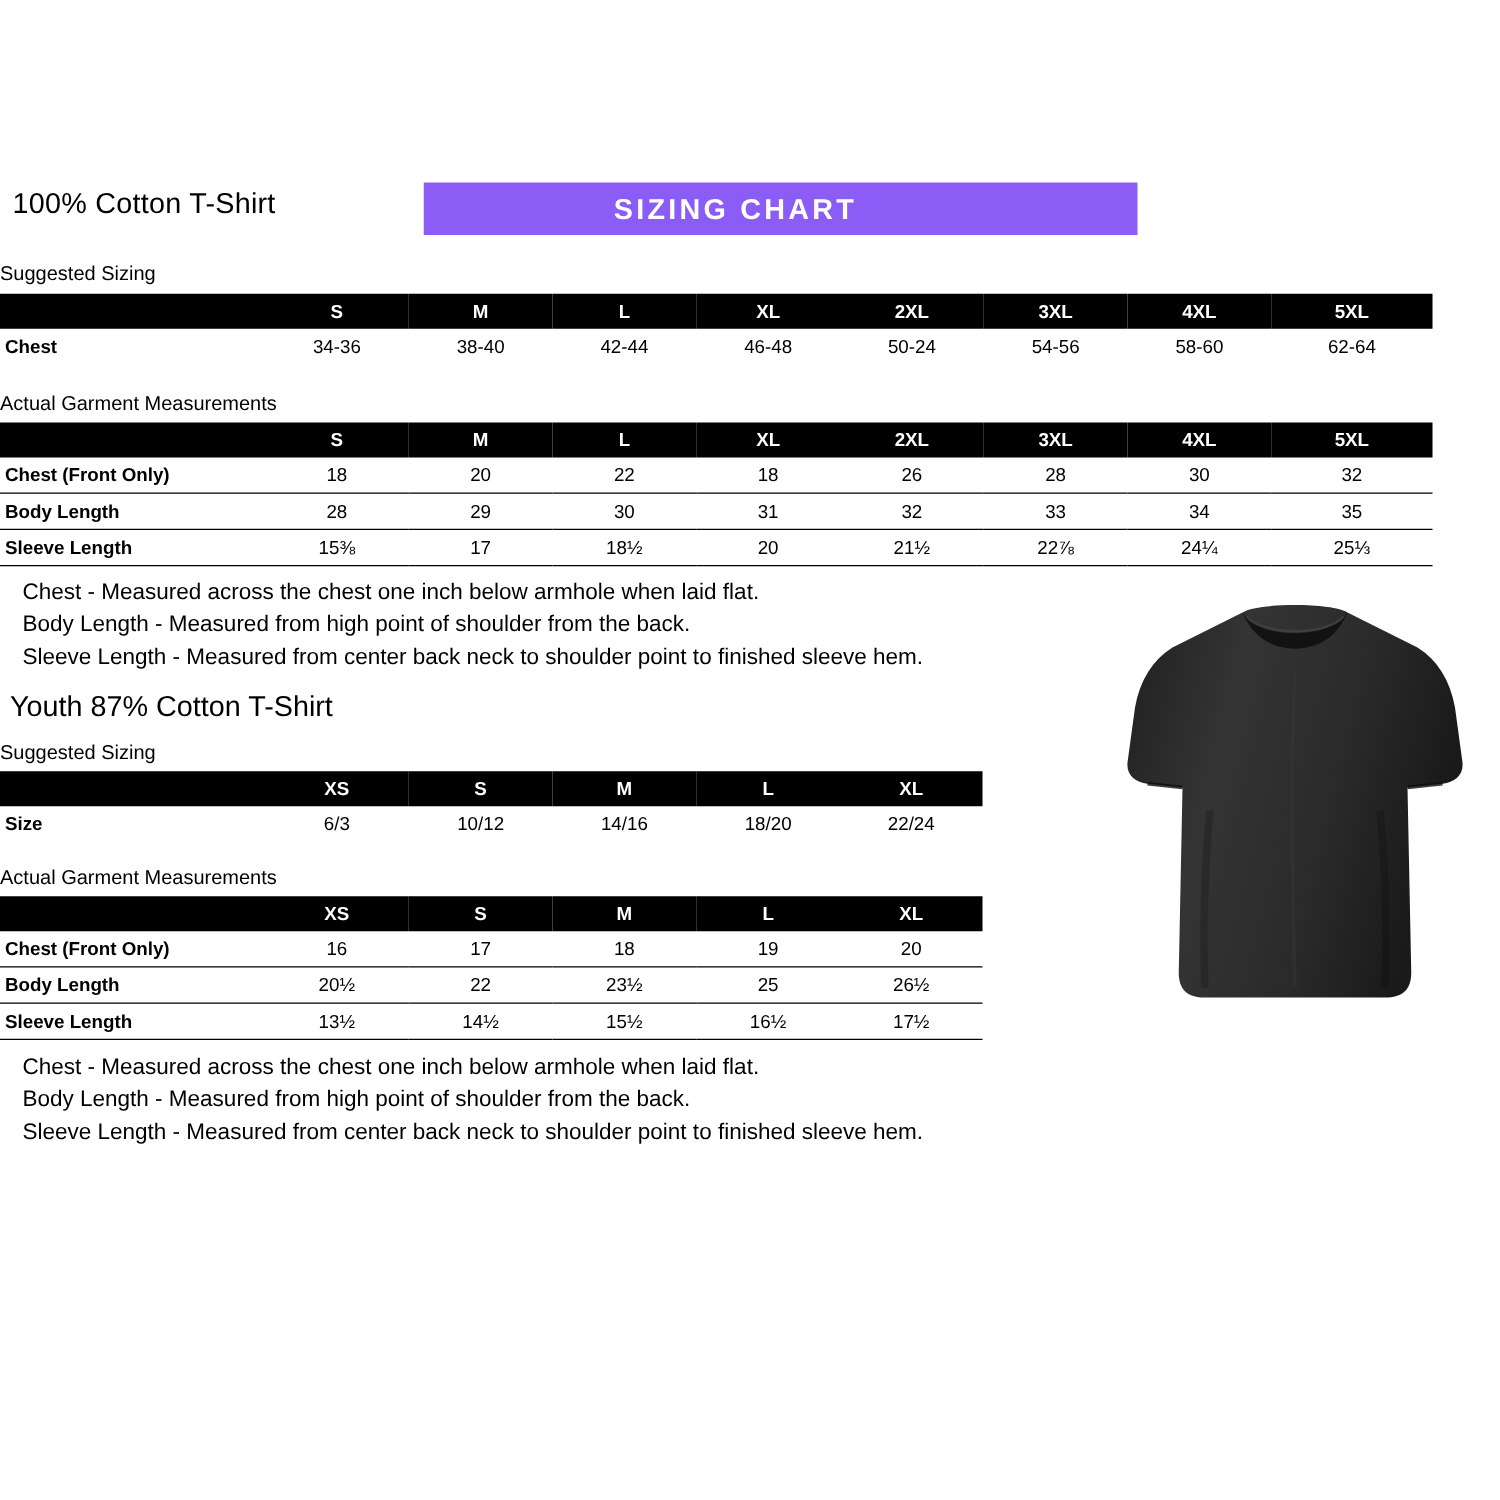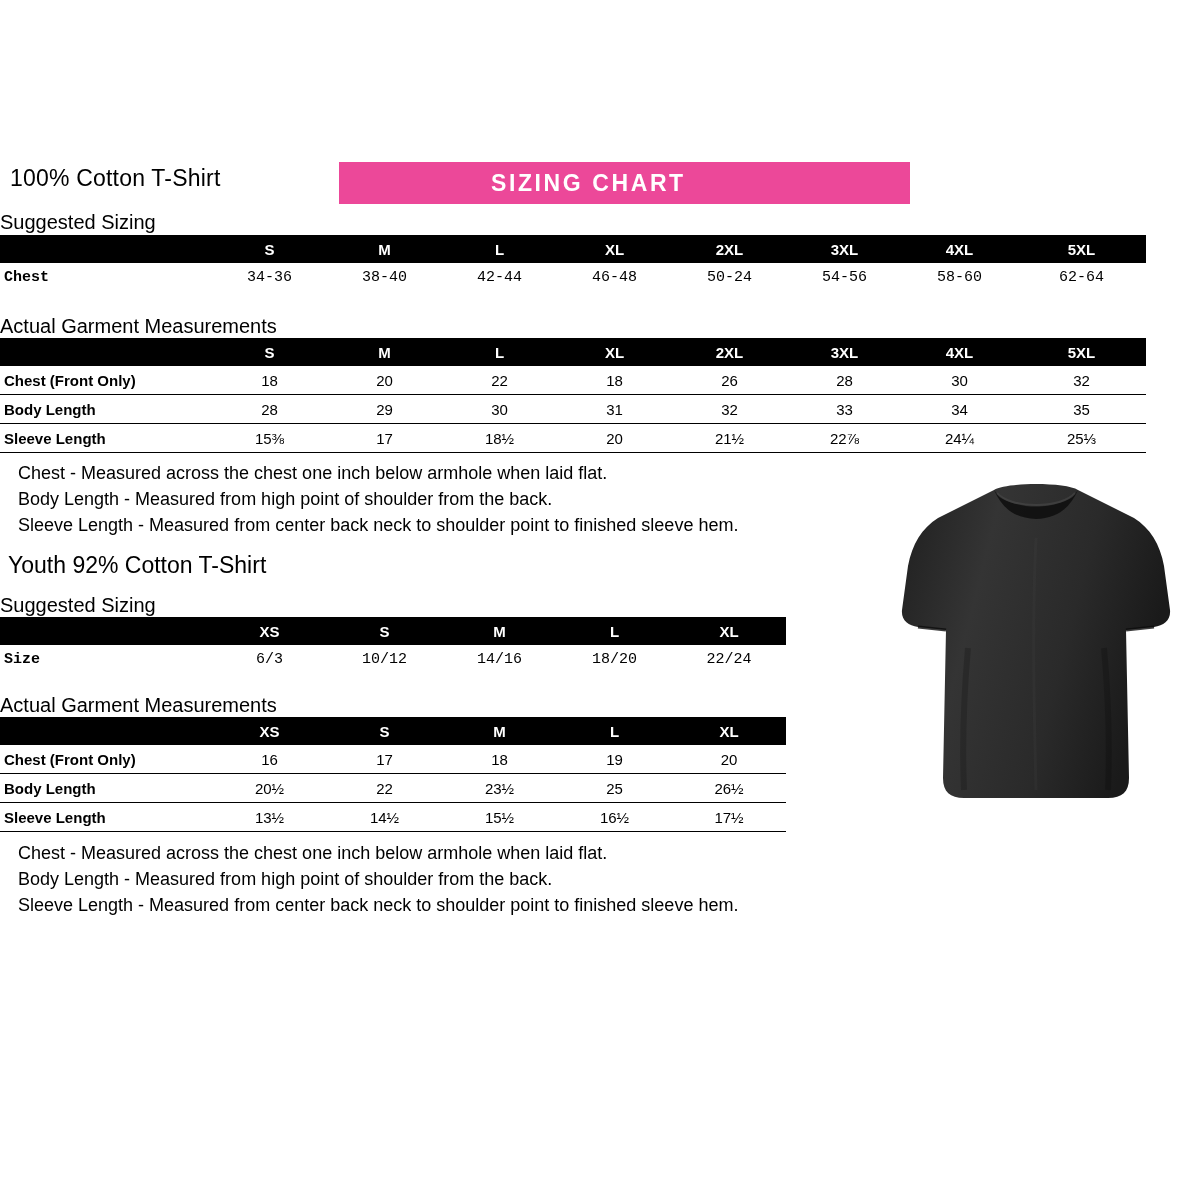--- a/index.html
+++ b/index.html
@@ -17,57 +17,57 @@
   .page {
     position: relative;
     width: 1200px;
     height: 1200px;
   }
 
   
   .header-row {
     position: absolute;
     left: 10px;
-    top: 162px;
+    top: 146px;
     width: 900px;
     height: 42px;
   }
   .adult-title {
     position: absolute;
     left: 0px;
     top: 3px;
     font-size: 23px;
     font-weight: normal;
     letter-spacing: 0.2px;
     white-space: nowrap;
   }
   .sizing-banner {
     position: absolute;
     left: 329px;
     top: 0px;
     width: 571px;
     height: 42px;
-    background: #ec4899;
+    background: #8b5cf6;
     text-align: center;
   }
   .sizing-banner span {
     position: absolute;
     left: 152px;
     top: 8px;
     color: #ffffff;
     font-size: 23px;
     font-weight: bold;
     letter-spacing: 2.6px;
     white-space: nowrap;
   }
 
   
   .section-label {
     position: absolute;
-    font-size: 20px;
+    font-size: 16px;
     white-space: nowrap;
   }
   .youth-title {
     position: absolute;
     left: 8px;
     top: 552px;
     font-size: 23px;
     white-space: nowrap;
   }
 
@@ -101,21 +101,20 @@
   table.sz tbody td.rowhead {
     text-align: left;
     font-weight: bold;
     padding-left: 4px;
   }
   table.sz tbody tr.ruled td {
     border-bottom: 1.5px solid #000000;
   }
   table.sz tbody tr.plain td {
     border-bottom: none;
-    font-family: Liberation Mono, monospace;
   }
 
   
   #adult-suggested { left: 0px;  top: 235px; width: 1146px; }
   #adult-actual    { left: 0px;  top: 338px; width: 1146px; }
   #youth-suggested { left: 0px;  top: 617px; width: 786px; }
   #youth-actual    { left: 0px;  top: 717px; width: 786px; }
 
   .notes {
     position: absolute;
@@ -252,21 +251,21 @@
       </tr>
     </tbody>
   </table>
 
   <div class="notes" id="adult-notes">
     <div>Chest - Measured across the chest one inch below armhole when laid flat.</div>
     <div>Body Length - Measured from high point of shoulder from the back.</div>
     <div>Sleeve Length - Measured from center back neck to shoulder point to finished sleeve hem.</div>
   </div>
 
-  <div class="youth-title">Youth 92% Cotton T-Shirt</div>
+  <div class="youth-title">Youth 87% Cotton T-Shirt</div>
 
   <div class="section-label" style="left:0px; top:594px;">Suggested Sizing</div>
 
   <table class="sz" id="youth-suggested">
     <colgroup>
       <col style="width:212px">
         <col style="width:115px">
         <col style="width:115px">
       <col style="width:115px">
         <col style="width:115px">

